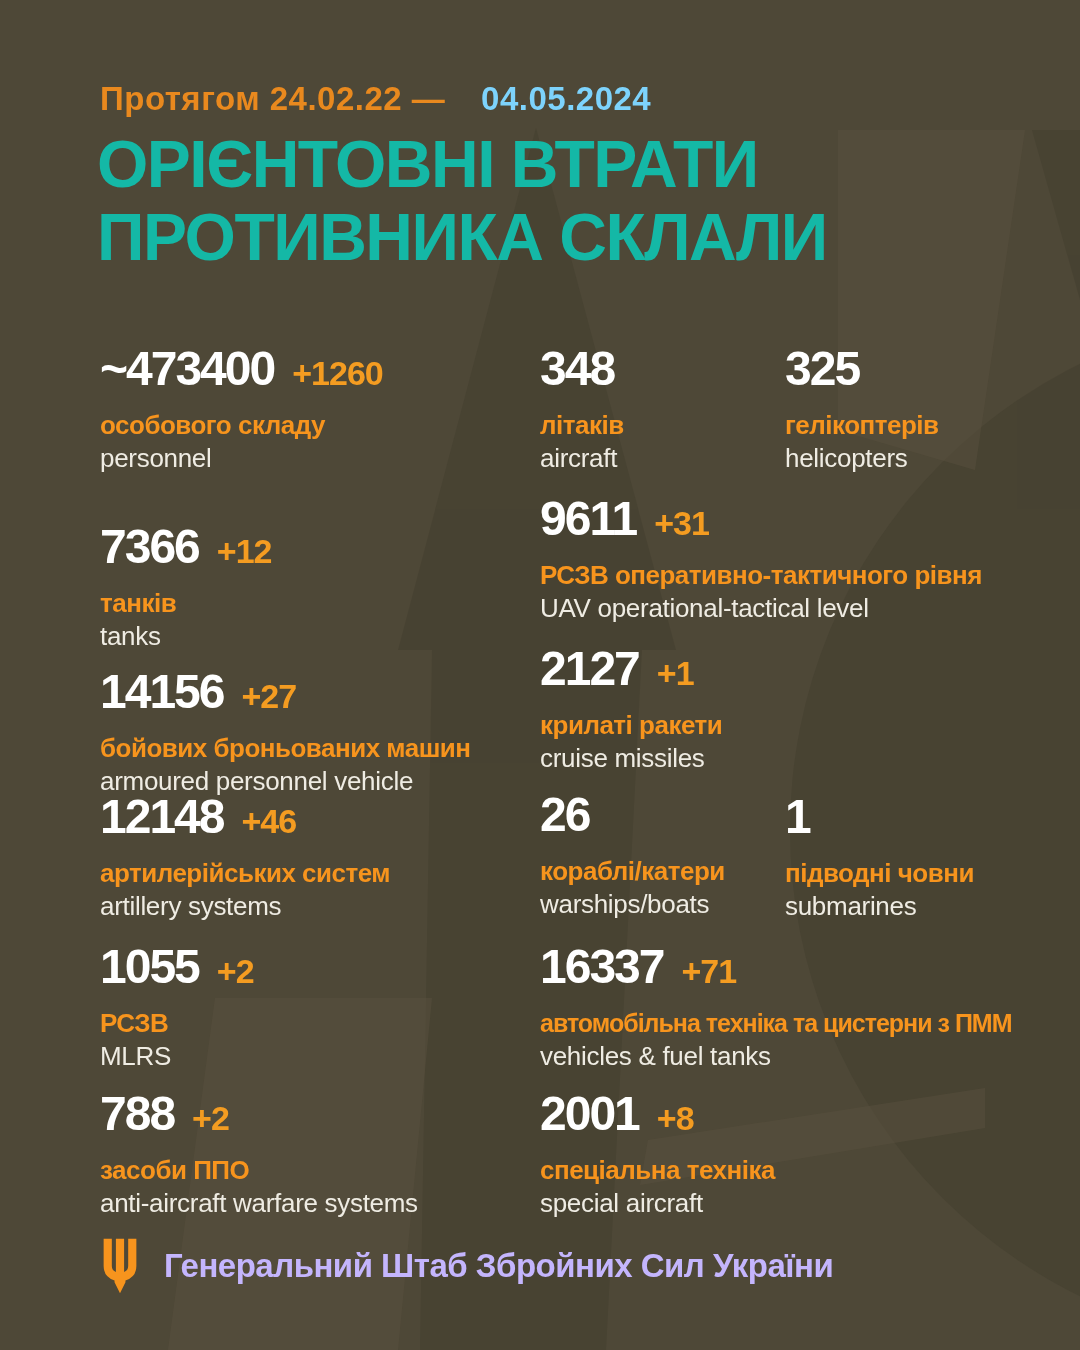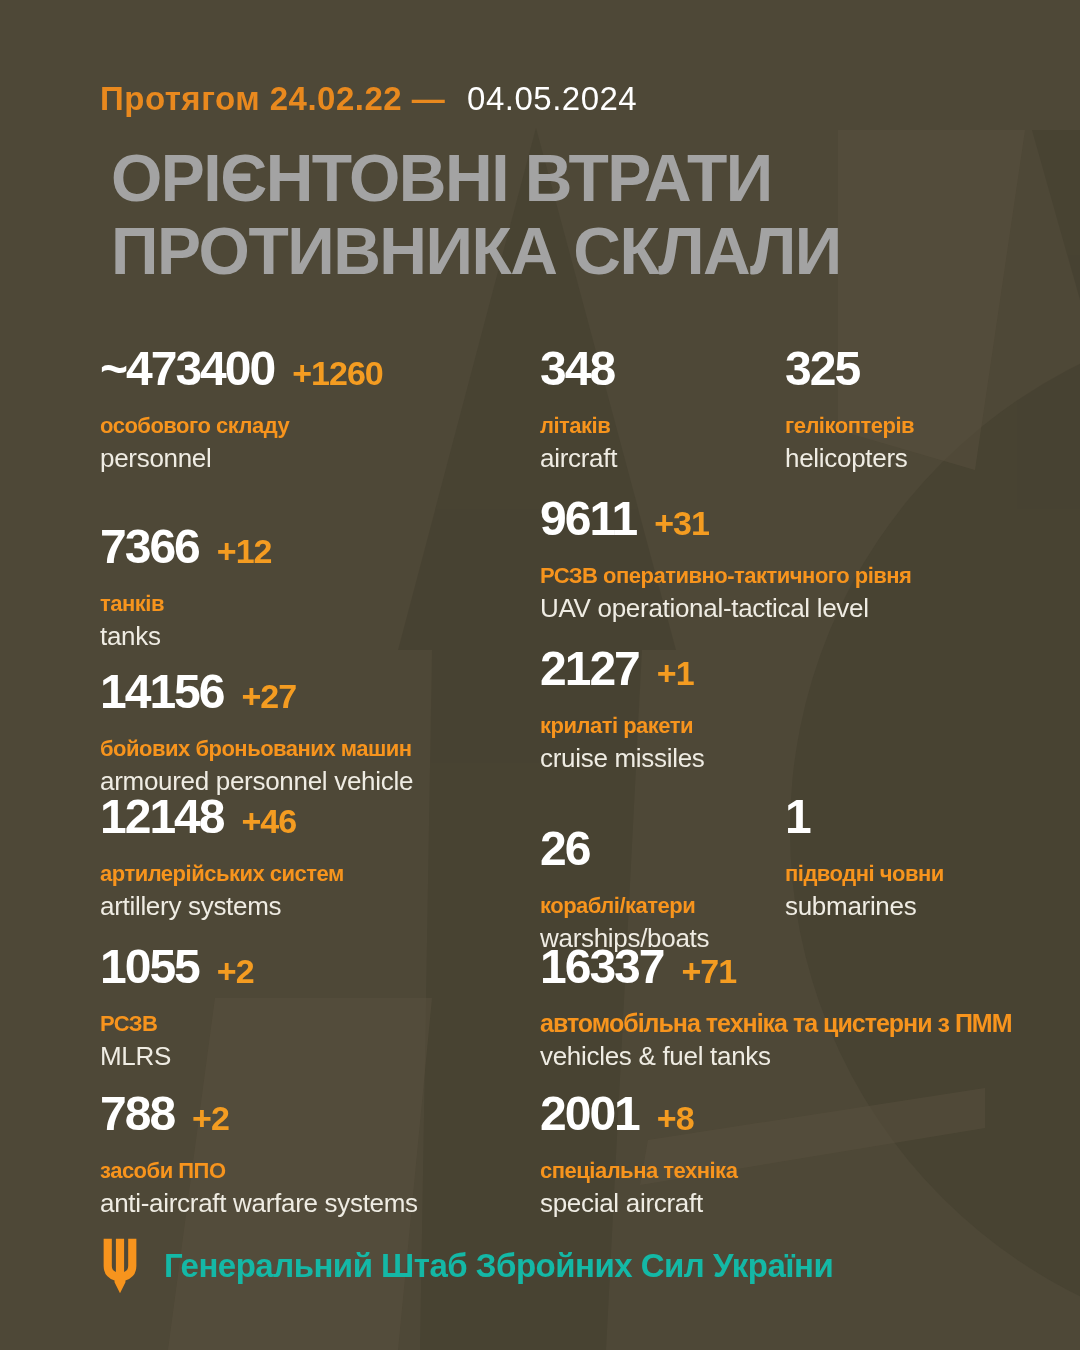--- a/index.html
+++ b/index.html
@@ -23,27 +23,27 @@
   }
 
   .date-range {
     position: absolute;
     left: 100px; top: 80px;
     font-size: 33px;
     letter-spacing: 0.5px;
     white-space: nowrap;
   }
   .date-range .period { color: #E9891E; font-weight: 700; }
-  .date-range .end { color: #ffffff; font-weight: 400; margin-left: 12px; }
+  .date-range .end { color: #7dd3fc; font-weight: 700; margin-left: 26px; }
 
   .page-title {
     position: absolute;
     left: 97px; top: 128px;
-    margin: 14px;
-    color: #a3a3a3;
+    margin: 0;
+    color: #14b8a6;
     font-size: 66px;
     line-height: 73px;
     font-weight: 700;
     letter-spacing: -1.5px;
     text-transform: uppercase;
   }
   .page-title span { display: block; }
 
   .cell { position: absolute; }
   .num-row {
@@ -61,21 +61,21 @@
   }
   .delta {
     color: #F49C21;
     font-size: 34px;
     font-weight: 700;
     letter-spacing: -1px;
   }
   .uk {
     margin-top: 6px;
     color: #F7941D;
-    font-size: 22px;
+    font-size: 26px;
     line-height: 31px;
     font-weight: 700;
     letter-spacing: -0.5px;
     white-space: nowrap;
   }
   .en {
     margin-top: 2px;
     color: #EFECE3;
     font-size: 26px;
     line-height: 31px;
@@ -87,37 +87,37 @@
 
   
   .c1  { left: 100px; top: 334px; }
   .c2  { left: 540px; top: 334px; }
   .c3  { left: 785px; top: 334px; }
   .c4  { left: 100px; top: 512px; }
   .c5  { left: 540px; top: 484px; }
   .c6  { left: 100px; top: 657px; }
   .c7  { left: 540px; top: 634px; }
   .c8  { left: 100px; top: 782px; }
-  .c9  { left: 540px; top: 814px; }
+  .c9  { left: 540px; top: 780px; }
   .c10 { left: 785px; top: 782px; }
   .c11 { left: 100px; top: 932px; }
   .c12 { left: 540px; top: 932px; }
   .c13 { left: 100px; top: 1079px; }
   .c14 { left: 540px; top: 1079px; }
 
   .footer {
     position: absolute;
     left: 100px; top: 1238px;
     display: flex;
     align-items: center;
     gap: 24px;
   }
   .footer .trident { width: 40px; height: 56px; flex: 0 0 auto; }
   .footer .org {
-    color: #14b8a6;
+    color: #c4b5fd;
     font-size: 33px;
     font-weight: 700;
     letter-spacing: -0.5px;
     white-space: nowrap;
     text-align: right;
   }
 </style>
 </head>
 <body>
 

